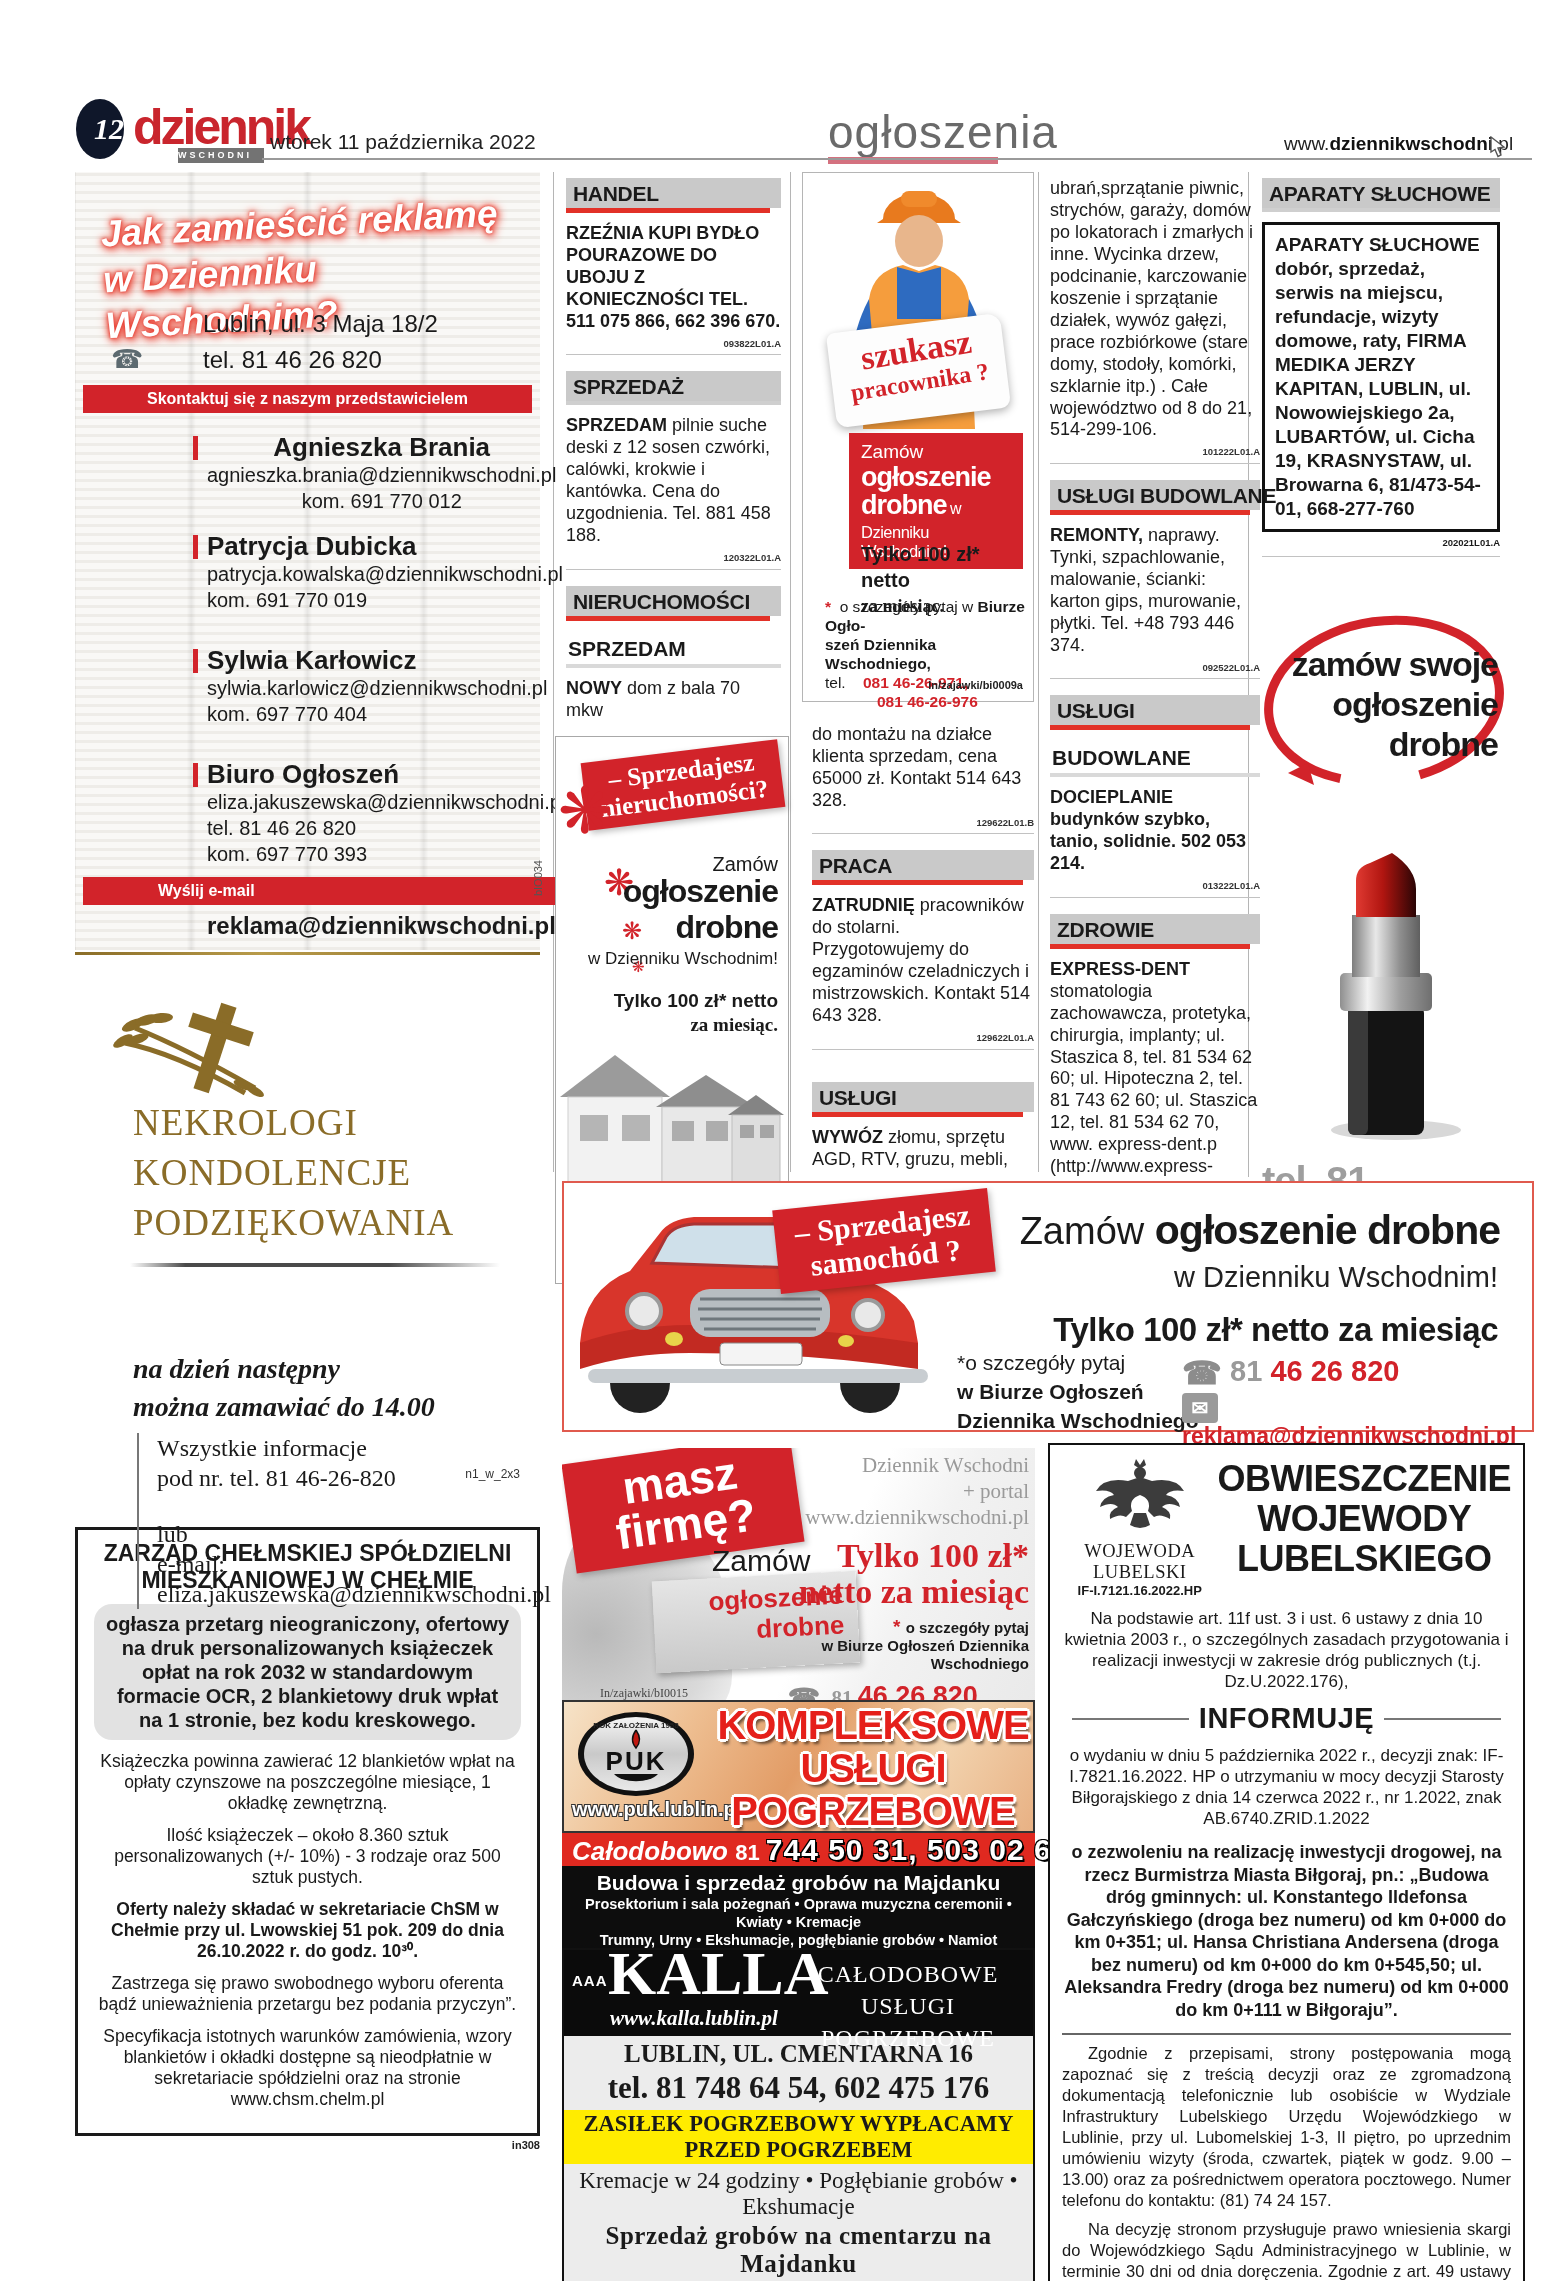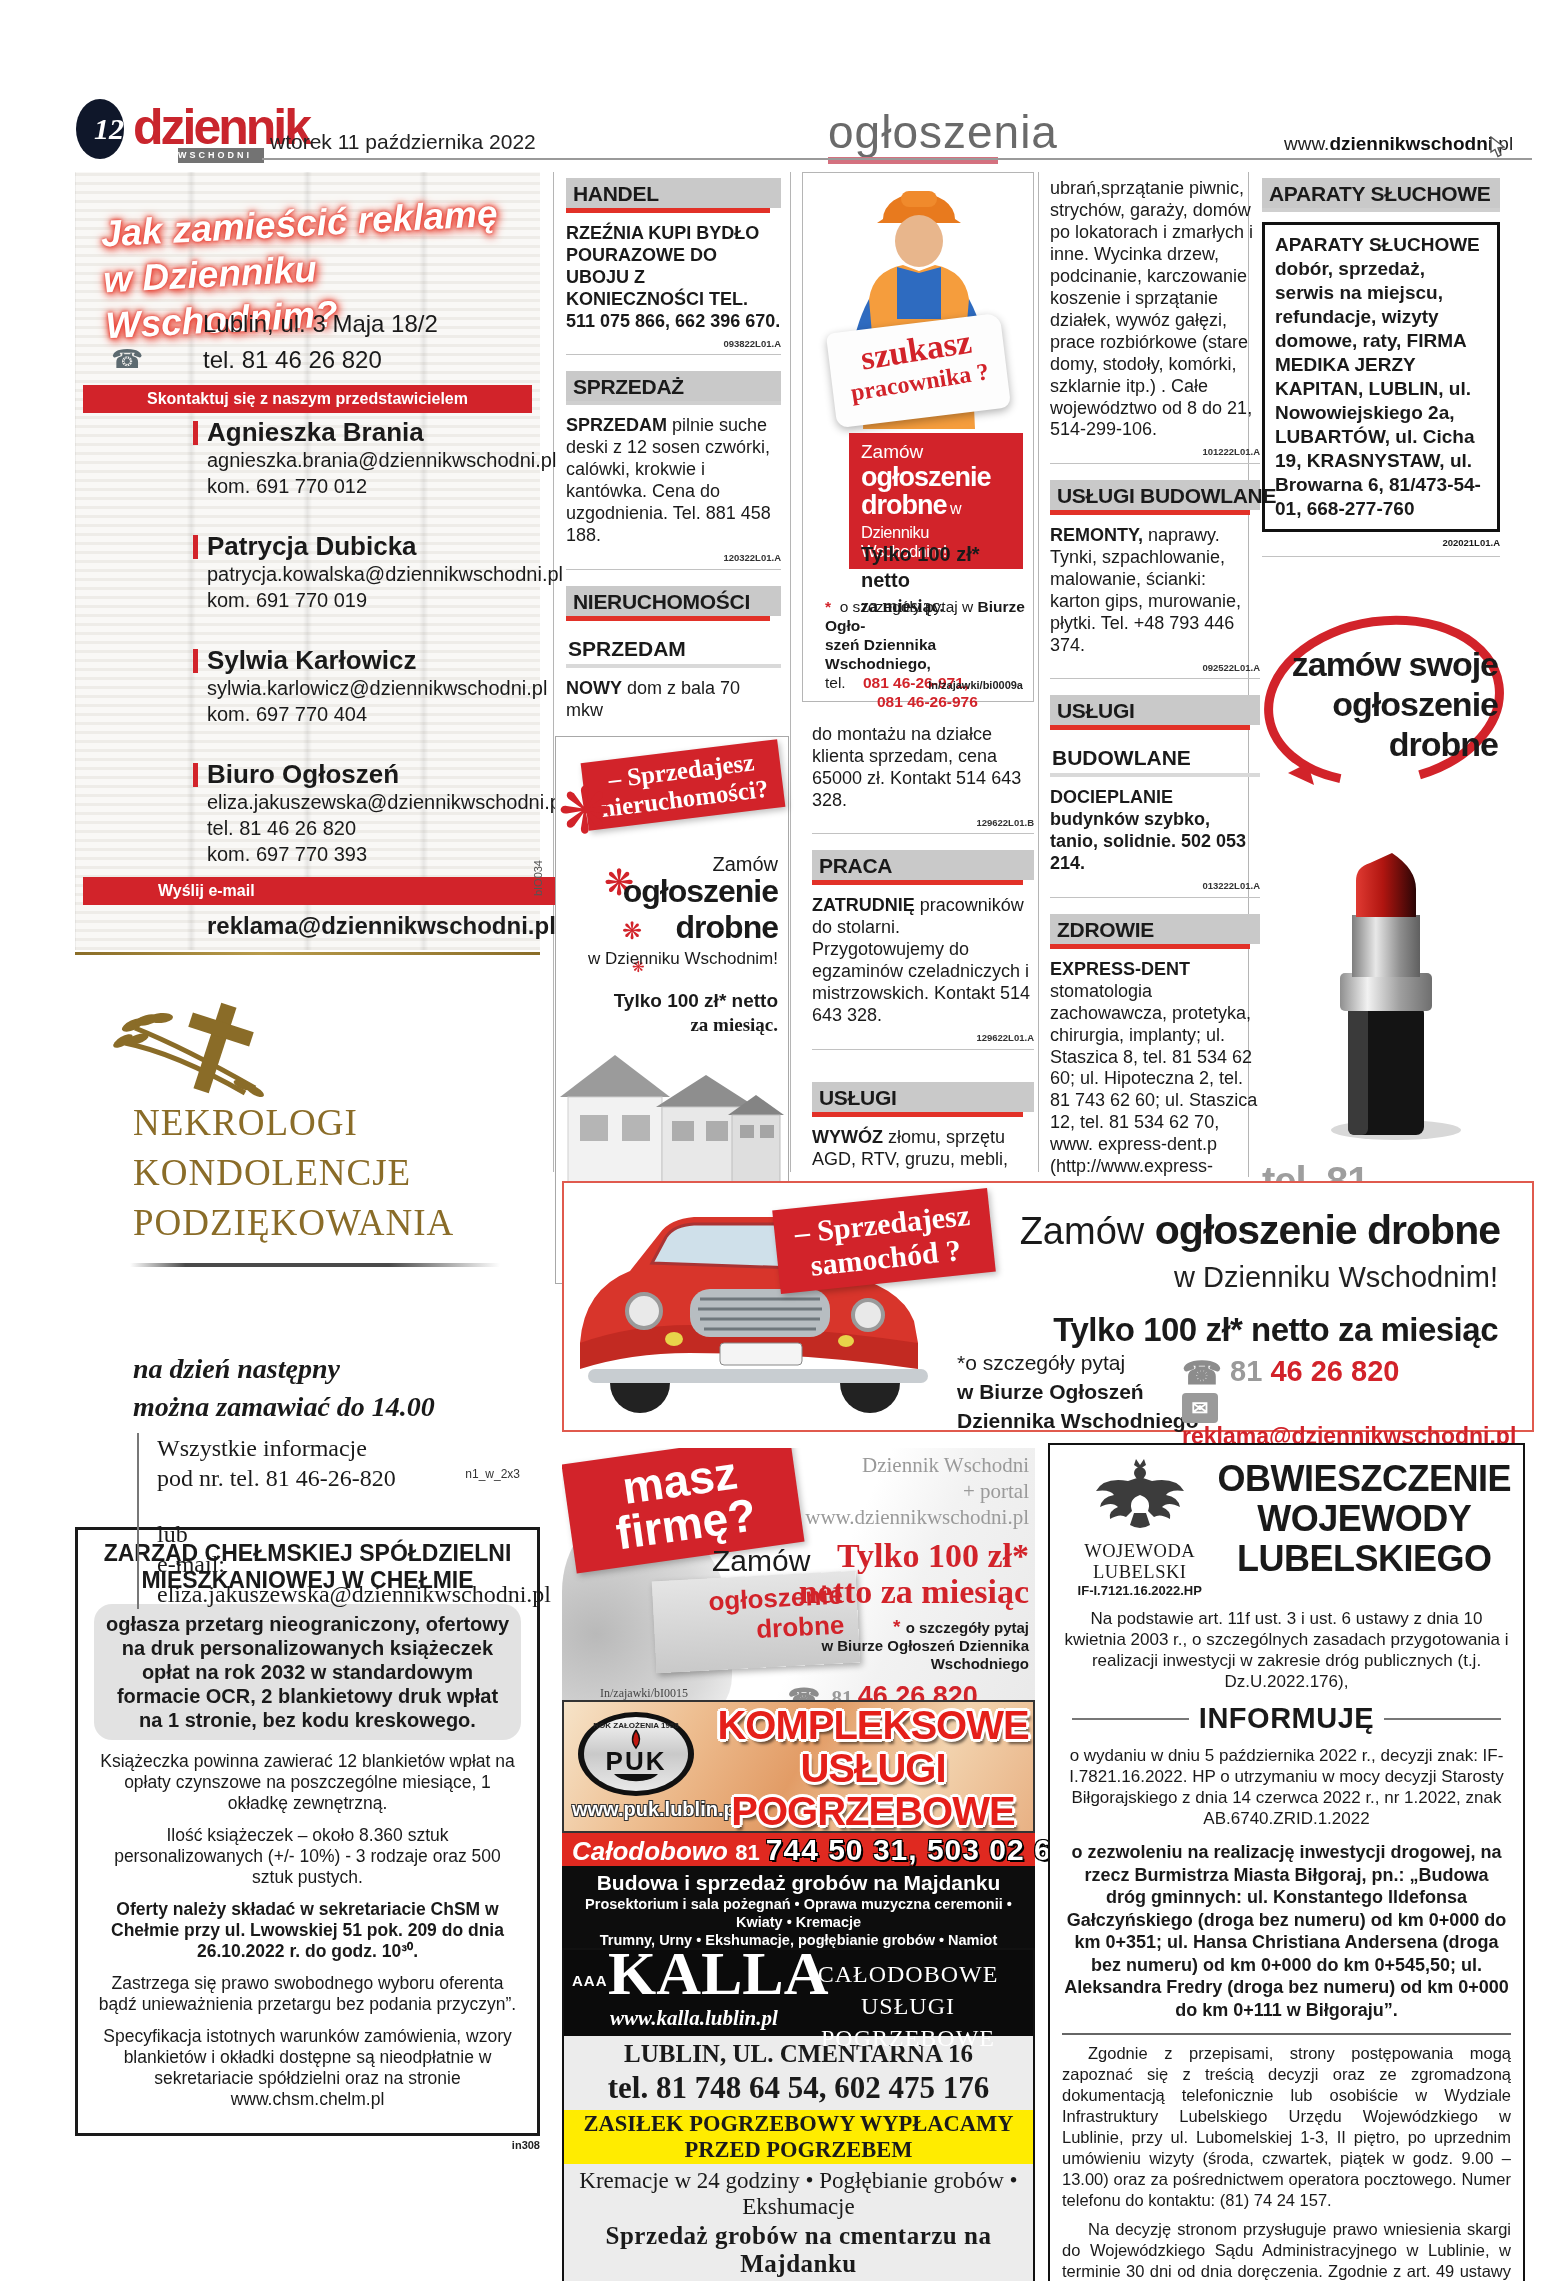--- a/index.html
+++ b/index.html
@@ -54,21 +54,21 @@
   #howto-phone-icon{position:absolute;left:36px;top:172px;font-size:26px;color:#5c6a70;}
   #howto-phone{position:absolute;left:128px;top:174px;font-size:24px;}
   .redbar{position:absolute;left:8px;width:449px;height:28px;background:#d2232a;color:#fff;
     font-weight:bold;font-size:16px;line-height:28px;}
   #bar-contact{top:213px;text-align:center;}
   #bar-email{top:705px;padding-left:75px;}
   .contact{position:absolute;left:118px;padding-left:14px;}
   .contact:before{content:"";position:absolute;left:0;top:4px;width:5px;height:24px;background:#d2232a;}
   .cname{font-weight:bold;font-size:26px;line-height:30px;}
   .cline{font-size:20px;line-height:26px;}
-  #contact1{top:245px;} #contact2{top:359px;} #contact3{top:473px;} #contact4{top:587px;}
+  #contact1{top:260px;text-align:center;} #contact2{top:359px;} #contact3{top:473px;} #contact4{top:587px;}
   #howto-email{position:absolute;left:132px;top:740px;font-weight:bold;font-size:24px;}
   #howto-code{position:absolute;right:-4px;top:688px;writing-mode:vertical-rl;transform:rotate(180deg);
     font-size:11px;color:#555;}
   #gold-rule{height:3px;background:linear-gradient(90deg,#8a6d28,#b89b4a 40%,#8a6d28);margin:2px 0 0;}
 
   
   #nekro{position:relative;height:560px;}
   #cross-icon{position:absolute;left:30px;top:38px;}
   .nekro-line{font-family:"Liberation Serif",serif;color:#8a6c28;font-size:37px;letter-spacing:1px;}
   #nekro-t1{position:absolute;left:58px;top:146px;} #nekro-t2{position:absolute;left:58px;top:196px;}

